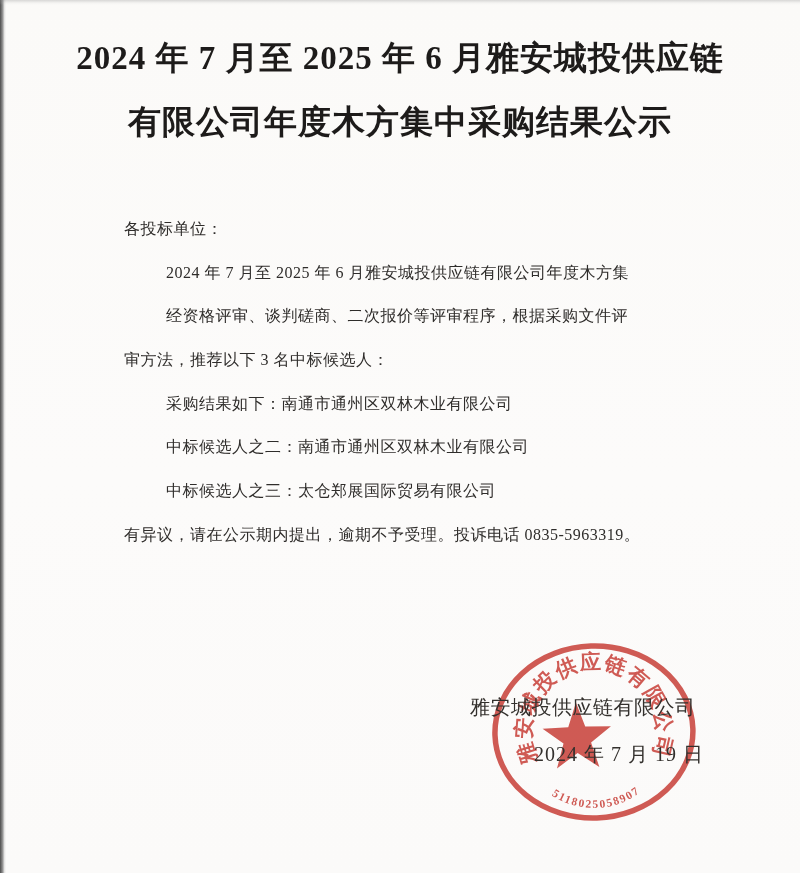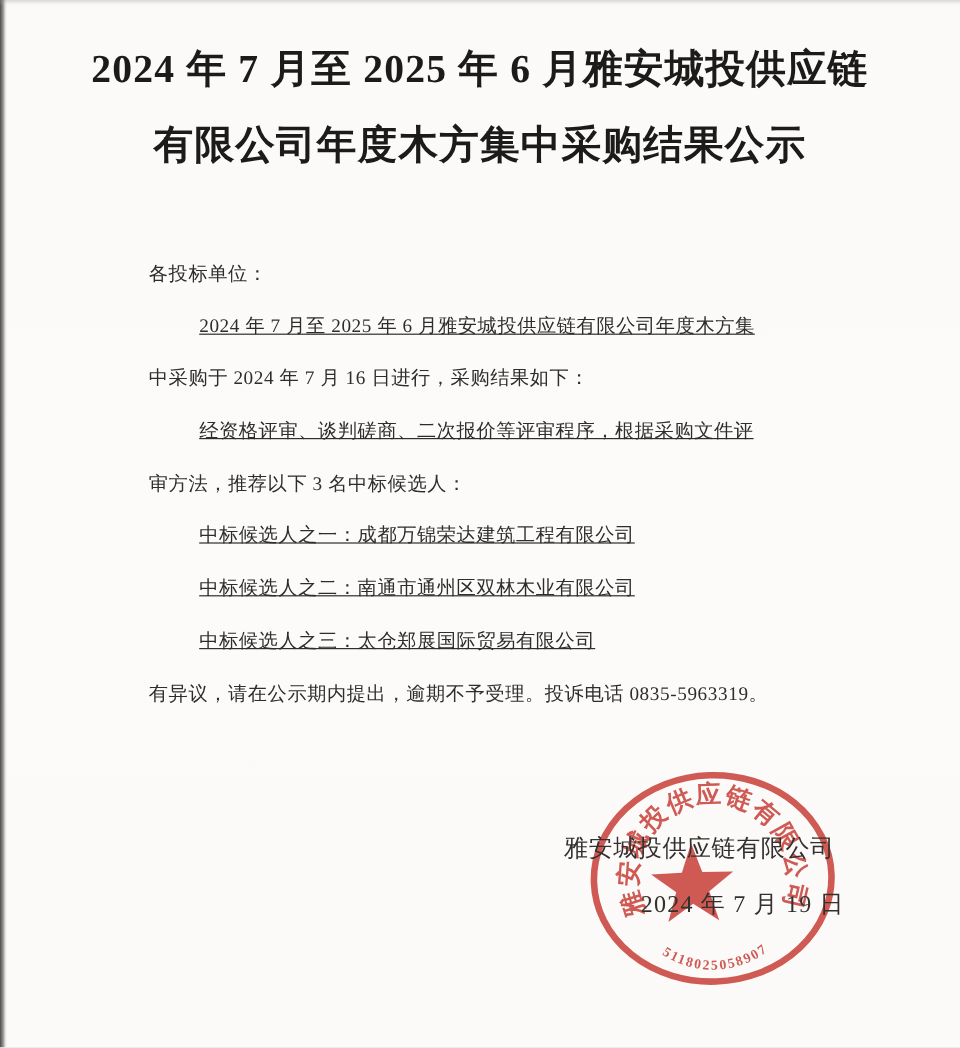--- a/index.html
+++ b/index.html
@@ -32,21 +32,21 @@
     line-height: 63.5px; letter-spacing: 1px;
     z-index: 2;
   }
   .body-text {
     position: absolute; top: 207px; left: 124px;
     font-size: 16px; color: #2f2d2b;
     letter-spacing: 0.5px;
     z-index: 2;
   }
   .line { height: 43.7px; line-height: 43.7px; white-space: nowrap; }
-  .indent { padding-left: 42px; text-decoration: underline; }
+  .indent { padding-left: 42px; }
   .sig-company {
     position: absolute; top: 694px; left: 470px;
     font-size: 20px; line-height: 26px; color: #33302d;
     letter-spacing: 0.5px; white-space: nowrap;
     z-index: 2;
   }
   .sig-date {
     position: absolute; top: 741px; left: 534px;
     font-size: 20px; line-height: 26px; color: #33302d;
     letter-spacing: 1px; white-space: nowrap;
@@ -75,24 +75,23 @@
   <div class="edge-top"></div>
 
   <div class="title">
     <div>2024 年 7 月至 2025 年 6 月雅安城投供应链</div>
     <div>有限公司年度木方集中采购结果公示</div>
   </div>
 
   <div class="body-text">
     <div class="line">各投标单位：</div>
     <div class="line indent">2024 年 7 月至 2025 年 6 月雅安城投供应链有限公司年度木方集</div>
-    <div class="line">中采购于 2024 年 7 月 16 日进行，采购结果如下：</div>
     <div class="line indent">经资格评审、谈判磋商、二次报价等评审程序，根据采购文件评</div>
     <div class="line">审方法，推荐以下 3 名中标候选人：</div>
-    <div class="line indent">中标候选人之一：成都万锦荣达建筑工程有限公司</div>
+    <div class="line indent">采购结果如下：南通市通州区双林木业有限公司</div>
     <div class="line indent">中标候选人之二：南通市通州区双林木业有限公司</div>
     <div class="line indent">中标候选人之三：太仓郑展国际贸易有限公司</div>
     <div class="line">有异议，请在公示期内提出，逾期不予受理。投诉电话 0835-5963319。</div>
   </div>
 
   <svg class="seal" viewBox="0 0 220 184" xmlns="http://www.w3.org/2000/svg">
     <defs>
       <path id="arcTop" d="M 52.9 116.6 A 63 63 0 1 1 167.1 116.6" fill="none"></path>
       <path id="arcBottom" d="M 63.7 150.3 A 76 76 0 0 0 156.3 150.3" fill="none"></path>
     </defs>

